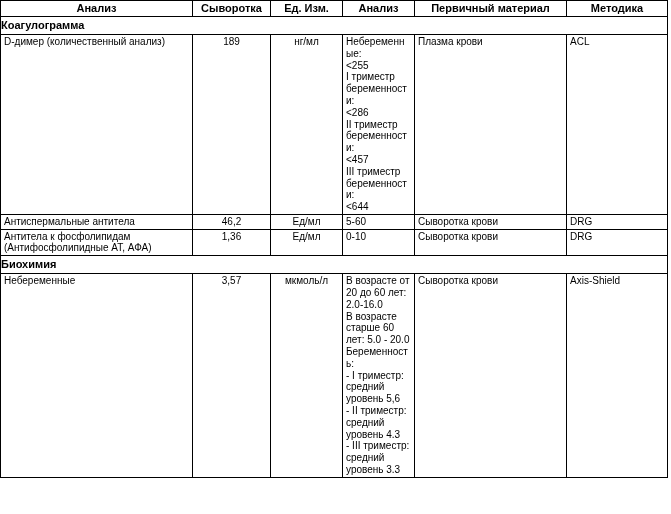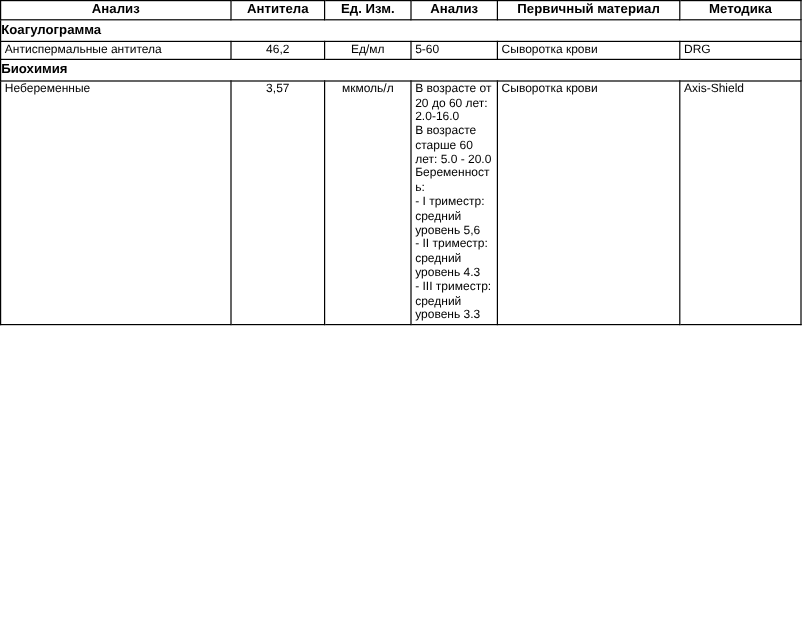--- a/index.html
+++ b/index.html
@@ -65,38 +65,61 @@
     <col class="c-analysis">
     <col class="c-result">
     <col class="c-unit">
     <col class="c-norm">
     <col class="c-material">
     <col class="c-method">
   </colgroup>
   <thead>
     <tr>
       <th>Анализ</th>
-      <th>Антитела</th>
+      <th>Сыворотка</th>
       <th>Ед. Изм.</th>
       <th>Анализ</th>
       <th>Первичный материал</th>
       <th>Методика</th>
     </tr>
   </thead>
   <tbody>
 
     <tr class="section-row">
       <td colspan="6">Коагулограмма</td>
     </tr>
+    <tr>
+      <td class="left">D-димер (количественный анализ)</td>
+      <td class="center">189</td>
+      <td class="center">нг/мл</td>
+      <td class="left cell-norm">Небеременные:
+&lt;255
+I триместр беременности:
+&lt;286
+II триместр беременности:
+&lt;457
+III триместр беременности:
+&lt;644</td>
+      <td class="left">Плазма крови</td>
+      <td class="left">ACL</td>
+    </tr>
 
     <tr>
       <td class="left">Антиспермальные антитела</td>
       <td class="center">46,2</td>
       <td class="center">Ед/мл</td>
       <td class="left cell-norm">5-60</td>
+      <td class="left">Сыворотка крови</td>
+      <td class="left">DRG</td>
+    </tr>
+    <tr>
+      <td class="left">Антитела к фосфолипидам (Антифосфолипидные АТ, АФА)</td>
+      <td class="center">1,36</td>
+      <td class="center">Ед/мл</td>
+      <td class="left cell-norm">0-10</td>
       <td class="left">Сыворотка крови</td>
       <td class="left">DRG</td>
     </tr>
 
     <tr class="section-row">
       <td colspan="6">Биохимия</td>
     </tr>
     <tr>
       <td class="left">Небеременные</td>
       <td class="center">3,57</td>

